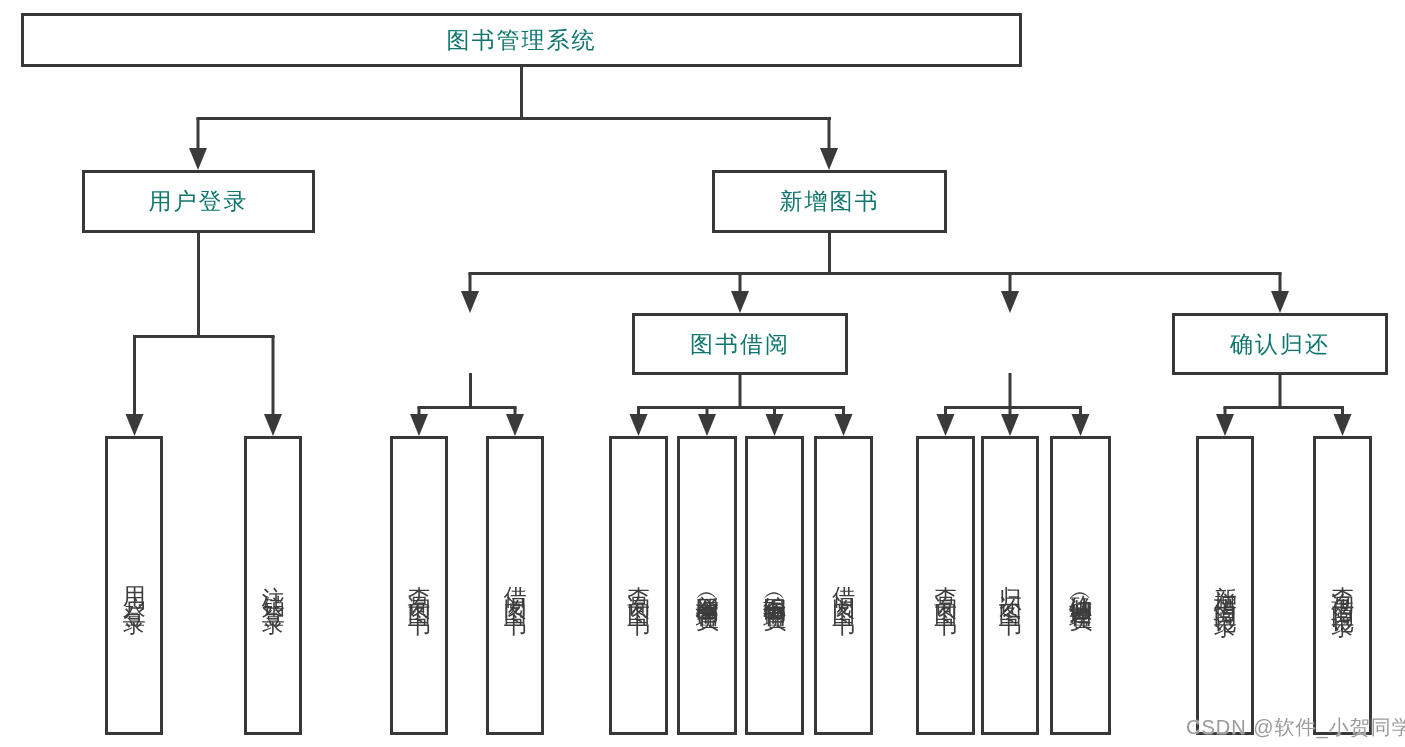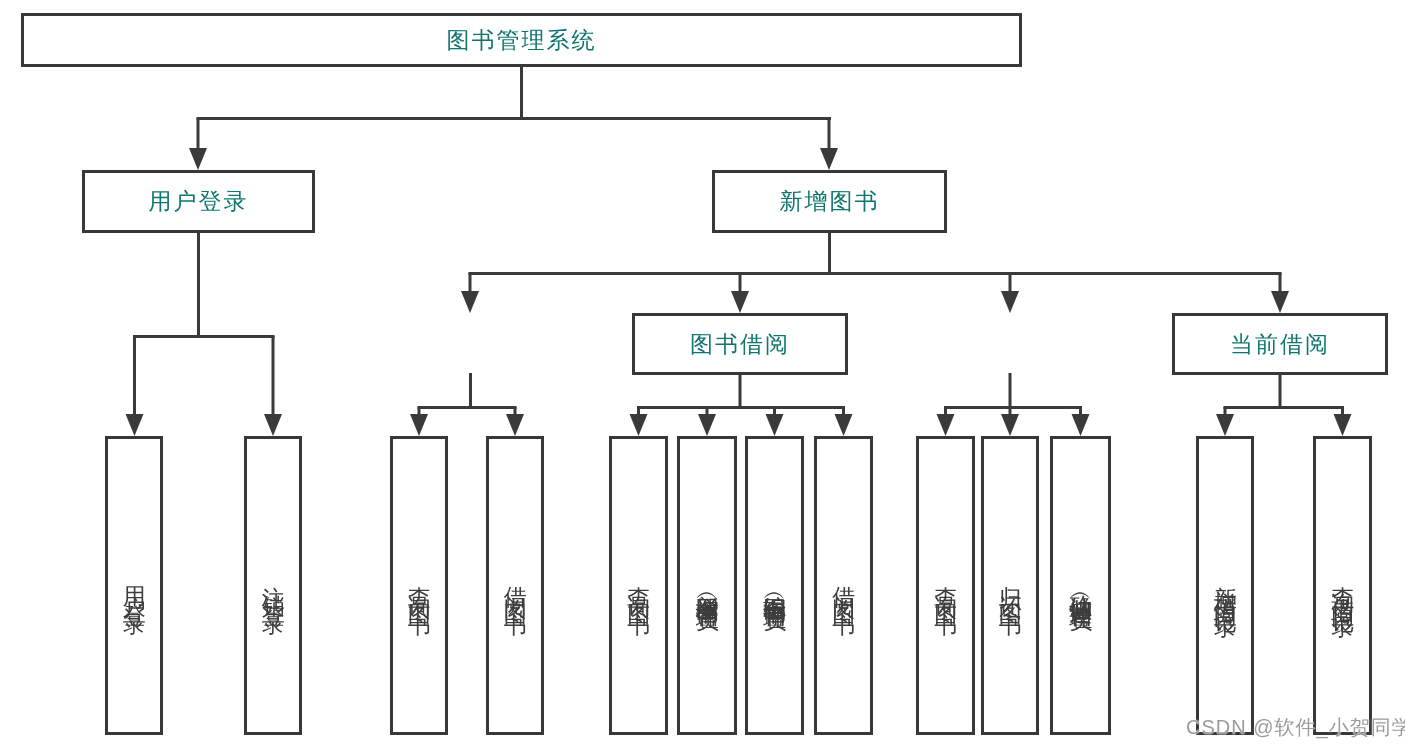--- a/index.html
+++ b/index.html
@@ -135,21 +135,21 @@
     <span>用户登录</span>
   </div>
   <div class="hnode" style="left:712px;top:170px;width:235px;height:63px">
     <span>新增图书</span>
   </div>
 
   <div class="hnode" style="left:632px;top:313px;width:216px;height:62px">
     <span>图书借阅</span>
   </div>
   <div class="hnode" style="left:1172px;top:313px;width:216px;height:62px">
-    <span>当前借阅</span>
+    <span>确认归还</span>
   </div>
 
   <div class="leaf" style="left:105px;width:58px">
     <span class="vtext">用户登录</span>
   </div>
   <div class="leaf" style="left:244px;width:58px">
     <span class="vtext">注销登录</span>
   </div>
 
   <div class="leaf" style="left:390px;width:58px">

